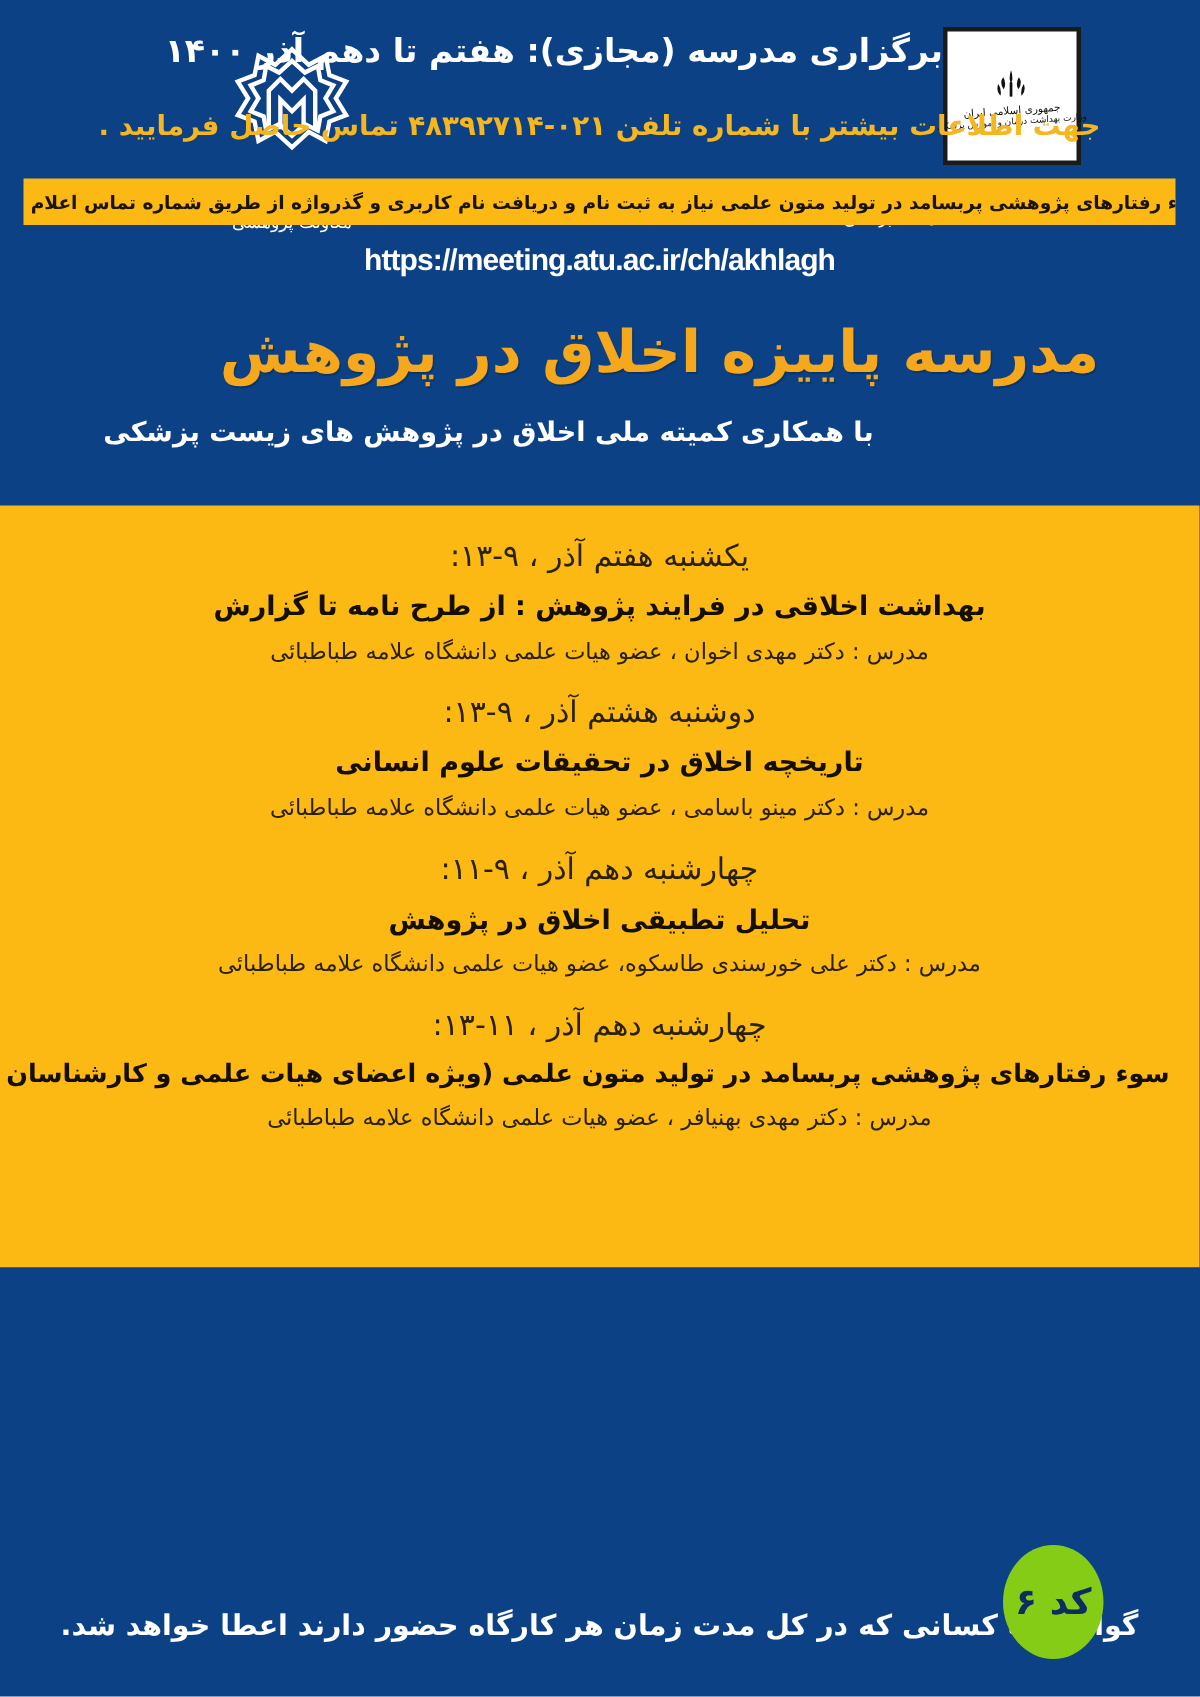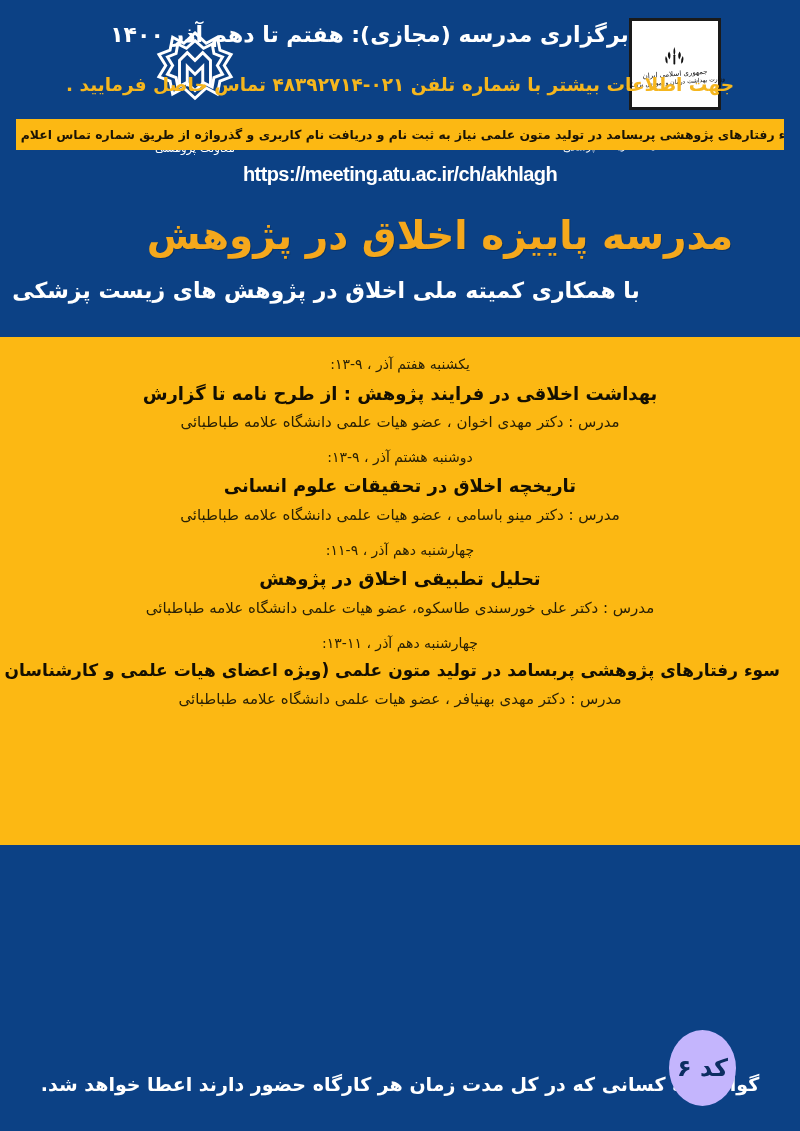--- a/index.html
+++ b/index.html
@@ -130,42 +130,42 @@
     text-shadow: 1px 1px 0 rgba(0,0,0,.18);
     padding-left: 40px;
   }
   .title-sub {
     position: absolute;
     left: 0;
     top: 278px;
     width: 652px;
     text-align: center;
     color: #ffffff;
-    font-size: 22px;
+    font-size: 18px;
     font-weight: bold;
   }
 
   
   .sessions {
     position: absolute;
     left: 0;
     top: 337px;
     width: 800px;
     height: 508px;
     background: #fcb813;
     box-sizing: border-box;
     padding: 14px 20px 0 20px;
   }
   .session {
     text-align: center;
     color: #231a05;
     margin-bottom: 7px;
   }
   .session .s-when {
-    font-size: 14px;
+    font-size: 20px;
     line-height: 1.9;
     color: #2a2105;
     font-weight: normal;
   }
   .session .s-topic {
     font-size: 18px;
     font-weight: bold;
     line-height: 1.75;
     color: #140f02;
   }
@@ -261,21 +261,21 @@
     font-size: 19px;
     font-weight: bold;
   }
   .badge {
     position: absolute;
     left: 669px;
     top: 1030px;
     width: 67px;
     height: 76px;
     border-radius: 50%;
-    background: #c4b5fd;
+    background: #84cc16;
     display: flex;
     align-items: center;
     justify-content: center;
     color: #0c2d61;
     font-size: 24px;
     font-weight: bold;
   }
 </style>
 </head>
 <body>

